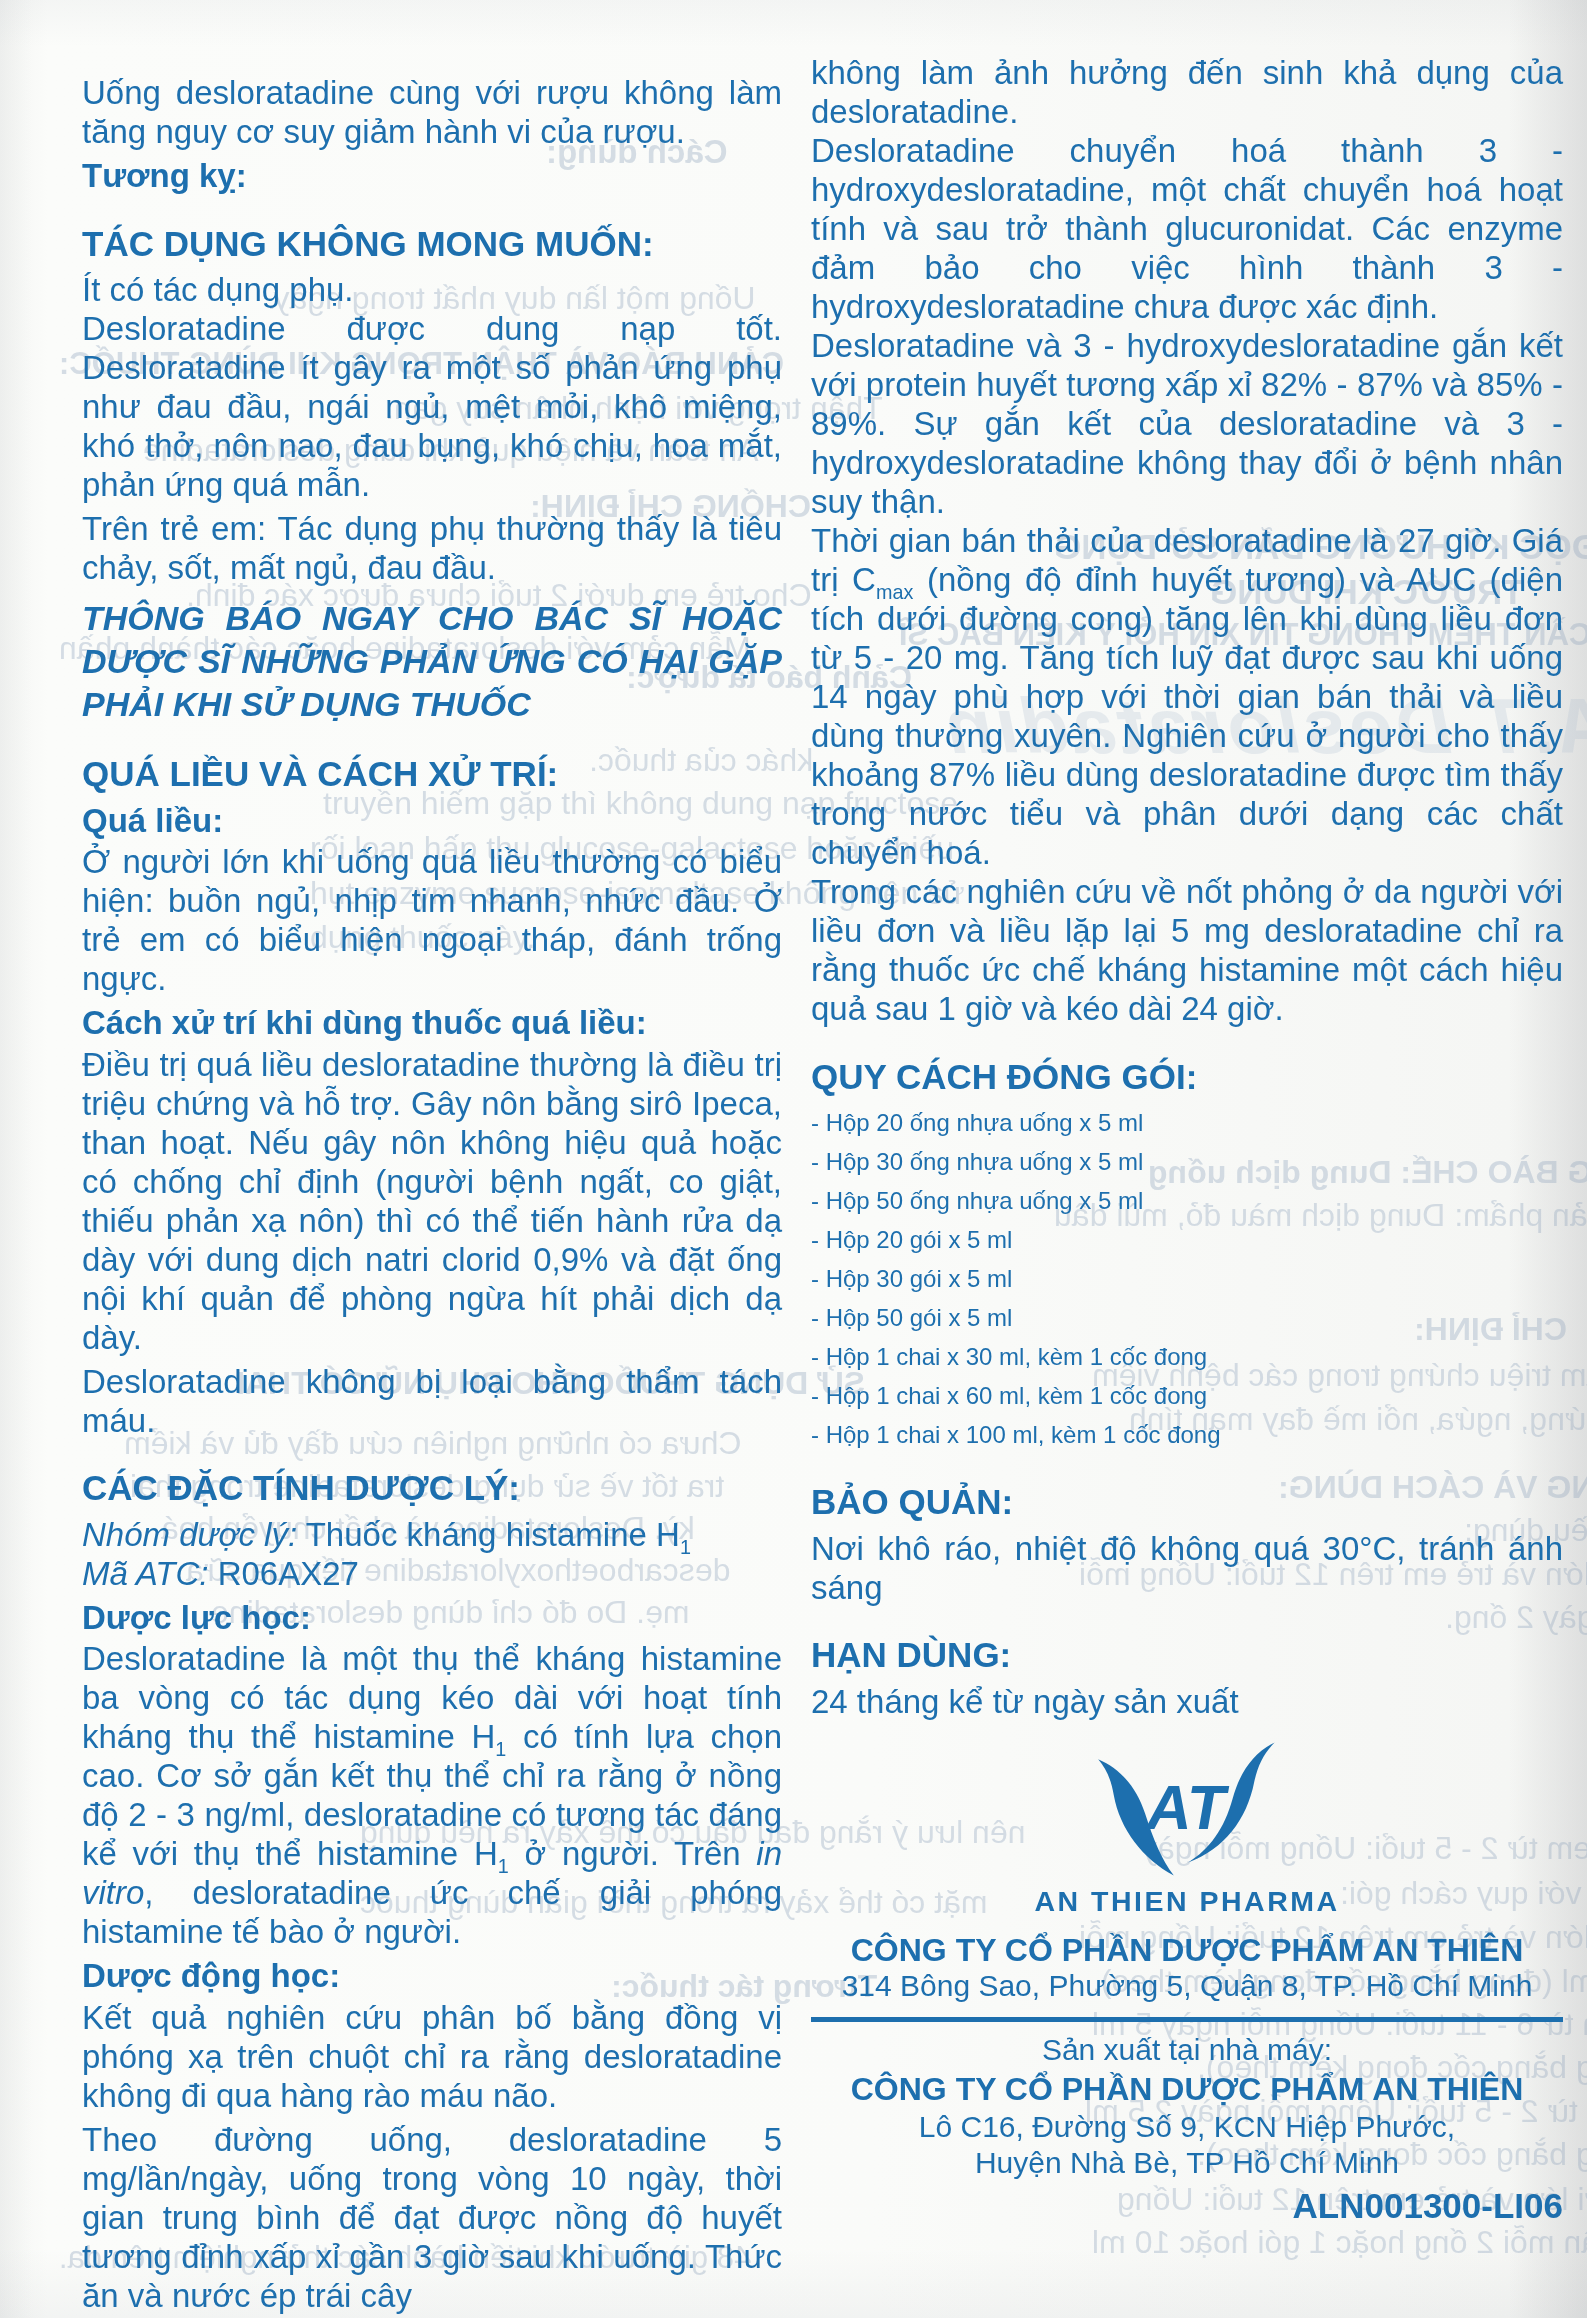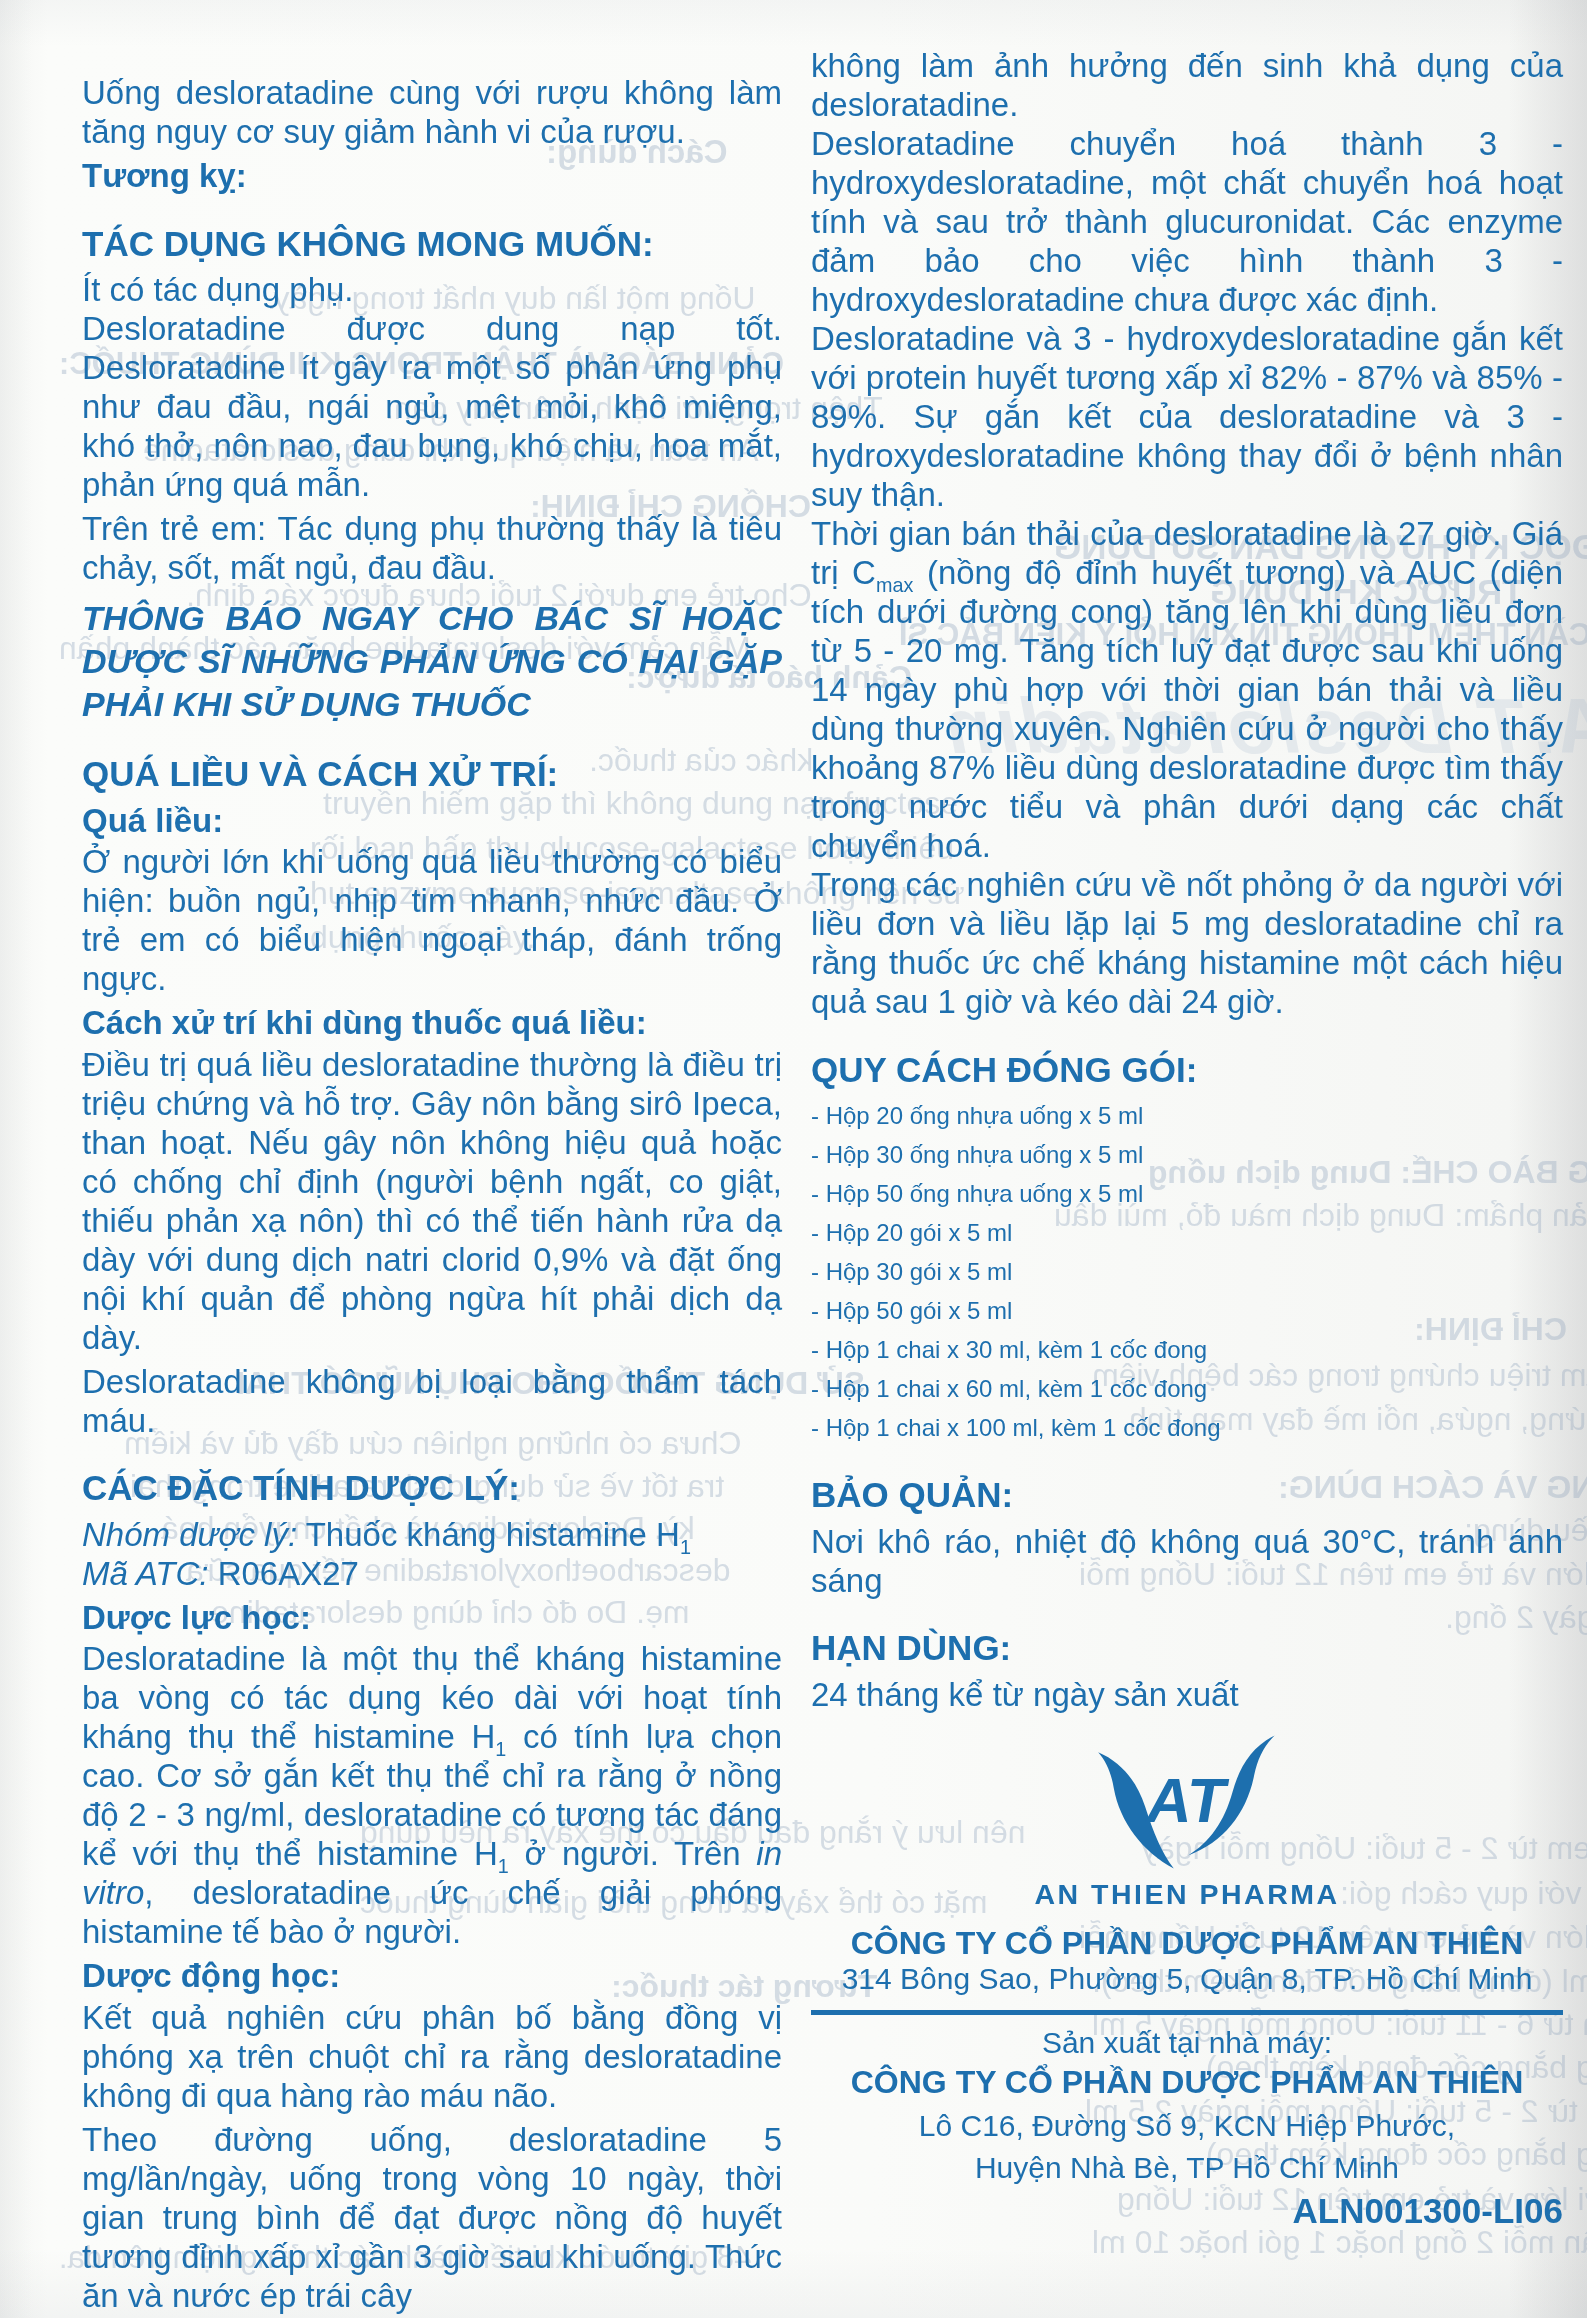--- a/index.html
+++ b/index.html
@@ -15,41 +15,41 @@
       linear-gradient(180deg,rgba(150,158,168,.07) 0,rgba(0,0,0,0) 2%,rgba(0,0,0,0) 97%,rgba(140,148,158,.08) 100%),
       linear-gradient(90deg,rgba(120,130,142,.06) 0,rgba(0,0,0,0) 2%,rgba(0,0,0,0) 95%,rgba(110,120,132,.12) 100%);
   }
   .ghost-layer{position:absolute;inset:0;z-index:0;}
   .ghost{position:absolute;white-space:nowrap;color:#b2c0d0;opacity:.52;line-height:1.15;}
   .gb{font-weight:700;}
   .gm{transform:scaleX(-1);}
   .gbig{color:#ccd6e0;opacity:.42;letter-spacing:3.1px;font-style:italic;}
   .col{position:absolute;z-index:1;}
   .col-left{left:82px;top:73px;width:700px;}
-  .col-right{left:811px;top:46px;width:752px;}
+  .col-right{left:811px;top:53px;width:752px;}
   p{margin:0;}
   .body{font-size:33px;line-height:39px;text-align:justify;}
   .m8{margin-top:5px;}
   .h-caps{font-size:35px;font-weight:700;line-height:39px;margin:28.5px 0 7.4px;}
   .h-sub{font-size:33px;font-weight:700;line-height:39px;margin:5px 0 2.5px;}
   .notice{font-size:34px;font-weight:700;font-style:italic;line-height:43px;margin-top:10px;text-align:justify;}
   .ital{font-style:italic;}
   sub{font-size:60%;line-height:0;}
   .pack-item{font-size:24px;line-height:39px;}
   .std-line{font-size:34px;margin-top:27px;}
   .std-line .lbl{font-weight:700;}
   .logo-wrap{margin-top:13.6px;text-align:center;}
   .logo-wrap svg{display:block;margin:0 auto;}
   .logo-name{font-size:28.5px;font-weight:700;letter-spacing:2.5px;margin-top:1.2px;}
   .company-name{font-size:32px;font-weight:700;text-align:center;margin-top:13.6px;}
   .company-addr{font-size:30px;text-align:center;}
   .rule{height:5.6px;background:#1d6fae;border:none;margin:13.6px 0 0;}
   .made-at{font-size:30px;text-align:center;margin-top:11px;}
   .factory-name{font-size:32px;font-weight:700;text-align:center;margin-top:3.7px;}
-  .factory-addr{font-size:30px;text-align:center;margin-top:8px;}
+  .factory-addr{font-size:30px;text-align:center;margin-top:2px;}
   .code{font-size:35px;font-weight:700;text-align:right;margin-top:6.2px;}
 </style>
 </head>
 <body>
 
 <div class="page">
 
   <div class="ghost-layer">
       <div class="ghost gb gm" style="left: 546px; top: 133px; font-size: 33px;">Cách dùng:</div>
       <div class="ghost gm" style="left: 267px; top: 280px; font-size: 32px;">Uống một lần duy nhất trong ngày.</div>

